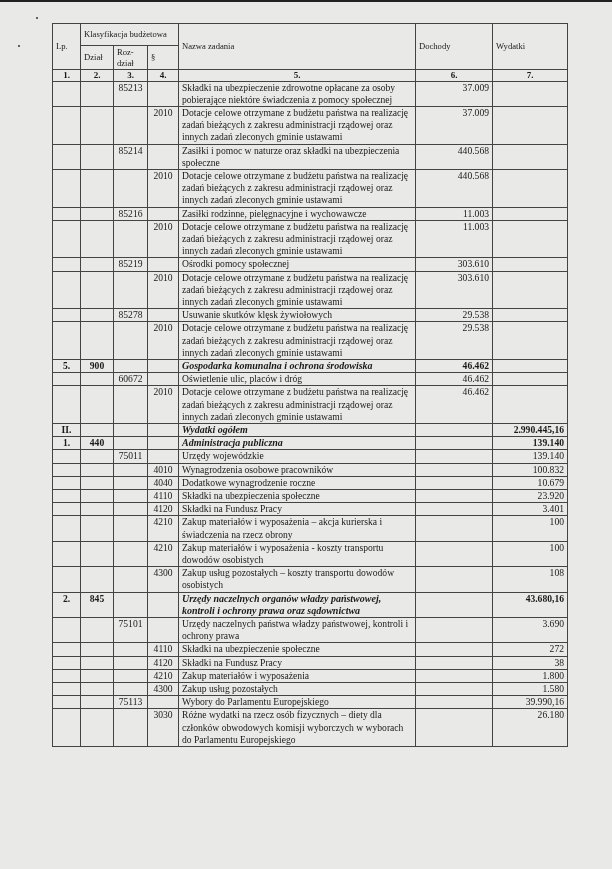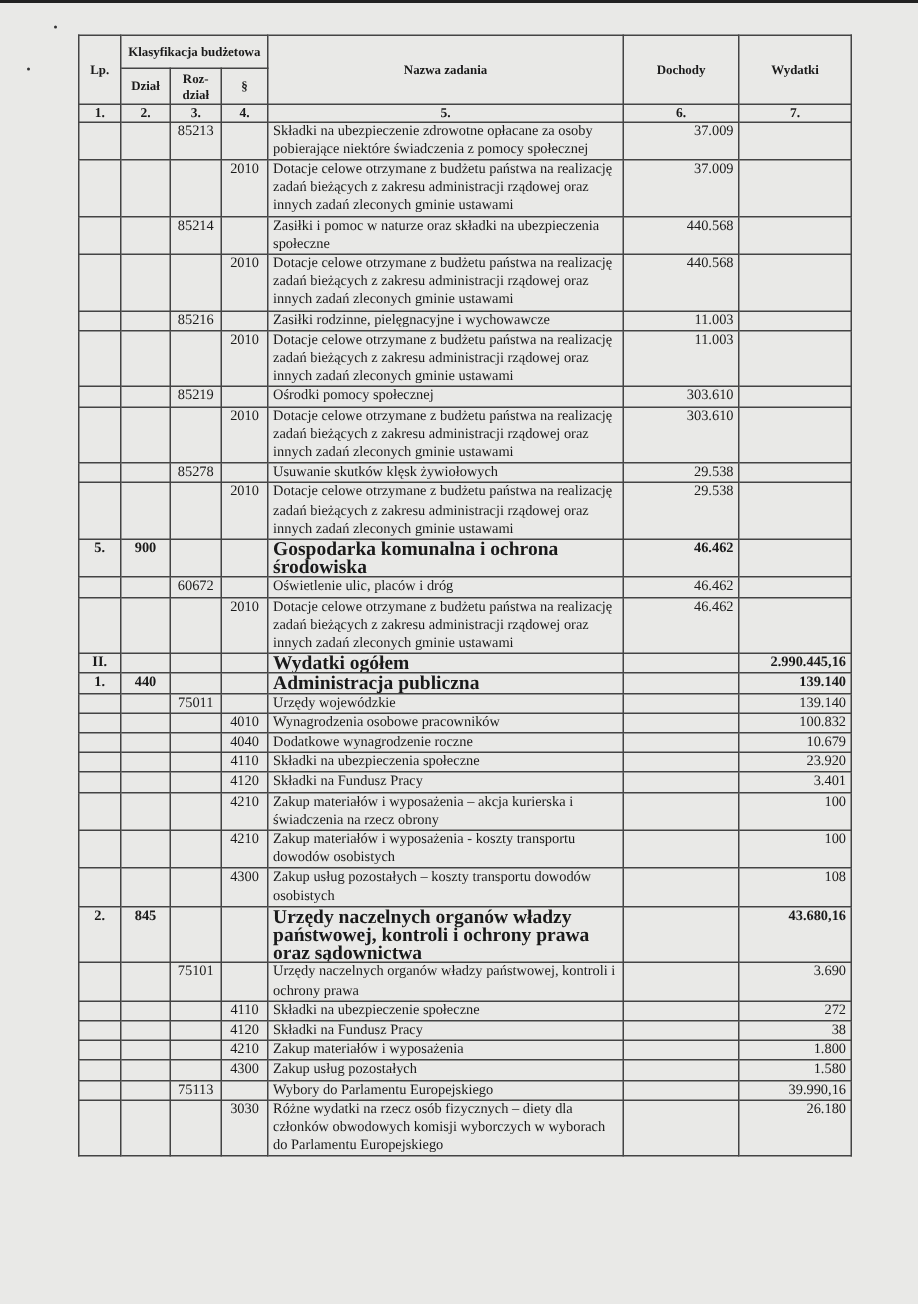--- a/index.html
+++ b/index.html
@@ -19,27 +19,27 @@
     table-layout:fixed;
     font-size:9.6px;
     line-height:12.2px;
   }
   table.budget td, table.budget th {
     border:1px solid #444;
     padding:0 3px;
     vertical-align:top;
     overflow:hidden;
   }
-  th { font-weight:bold; text-align:center; vertical-align:middle !important; font-size:8.6px; line-height:10.5px; }
+  th { font-weight:normal; text-align:left; vertical-align:middle !important; font-size:8.6px; line-height:10.5px; }
   .num-row td { text-align:center; font-weight:bold; font-size:9px; line-height:10.5px; }
   .c { text-align:center; }
   .r { text-align:right; }
   .it { }
   .bold-row td { font-weight:bold; }
-  .bold-row .name { font-size:13px; }
+  .bold-row .name { font-size:10px;font-style:italic; }
 </style>
 </head>
 <body>
 
 <div class="page-edge"></div>
 <div class="dot" style="left:36px;top:17px"></div>
 <div class="dot" style="left:18px;top:45px"></div>
 
 <table class="budget">
   <colgroup>
@@ -289,21 +289,21 @@
     <td class="c"></td>
     <td class="name">Urzędy naczelnych organów władzy państwowej, kontroli i ochrony prawa oraz sądownictwa</td>
     <td class="r"></td>
     <td class="r">43.680,16</td>
   </tr>
       <tr>
     <td class="c"></td>
     <td class="c"></td>
     <td class="c it">75101</td>
     <td class="c"></td>
-    <td class="name it">Urzędy naczelnych organów władzy państwowej, kontroli i ochrony prawa</td>
+    <td class="name it">Urzędy naczelnych państwa władzy państwowej, kontroli i ochrony prawa</td>
     <td class="r it"></td>
     <td class="r it">3.690</td>
   </tr>
       <tr>
     <td class="c"></td>
     <td class="c"></td>
     <td class="c it"></td>
     <td class="c">4110</td>
     <td class="name">Składki na ubezpieczenie społeczne</td>
     <td class="r"></td>

